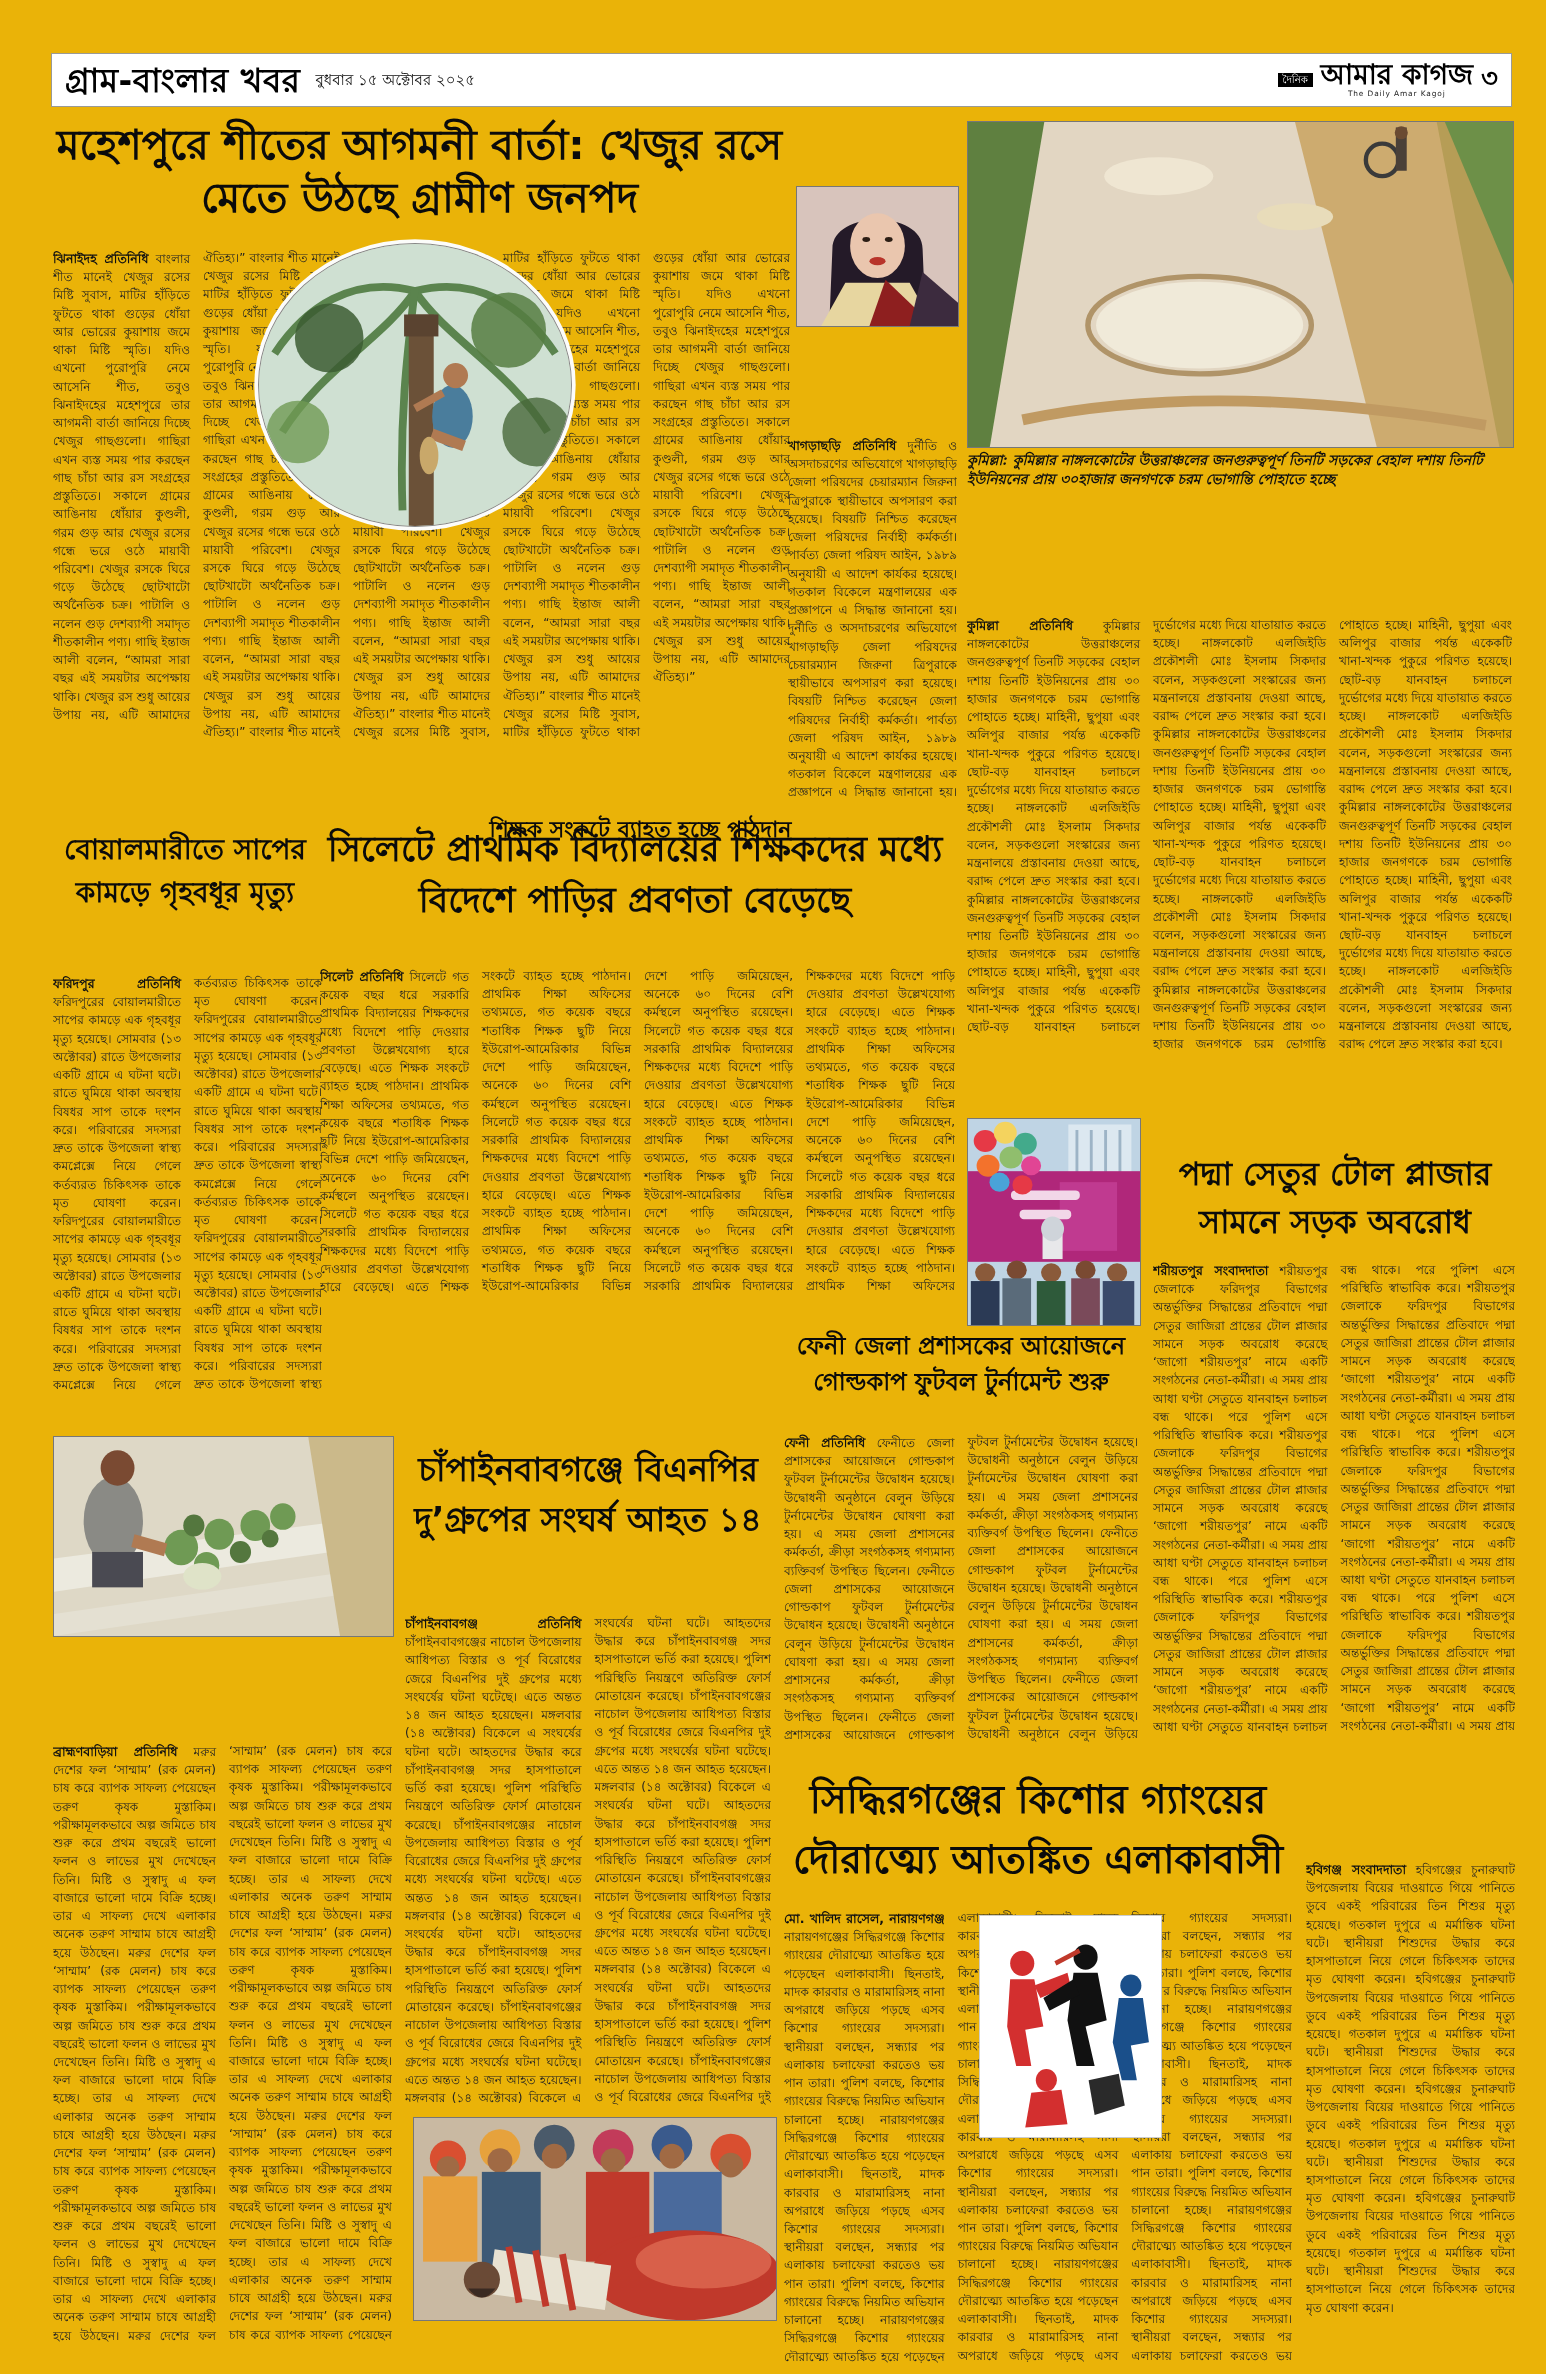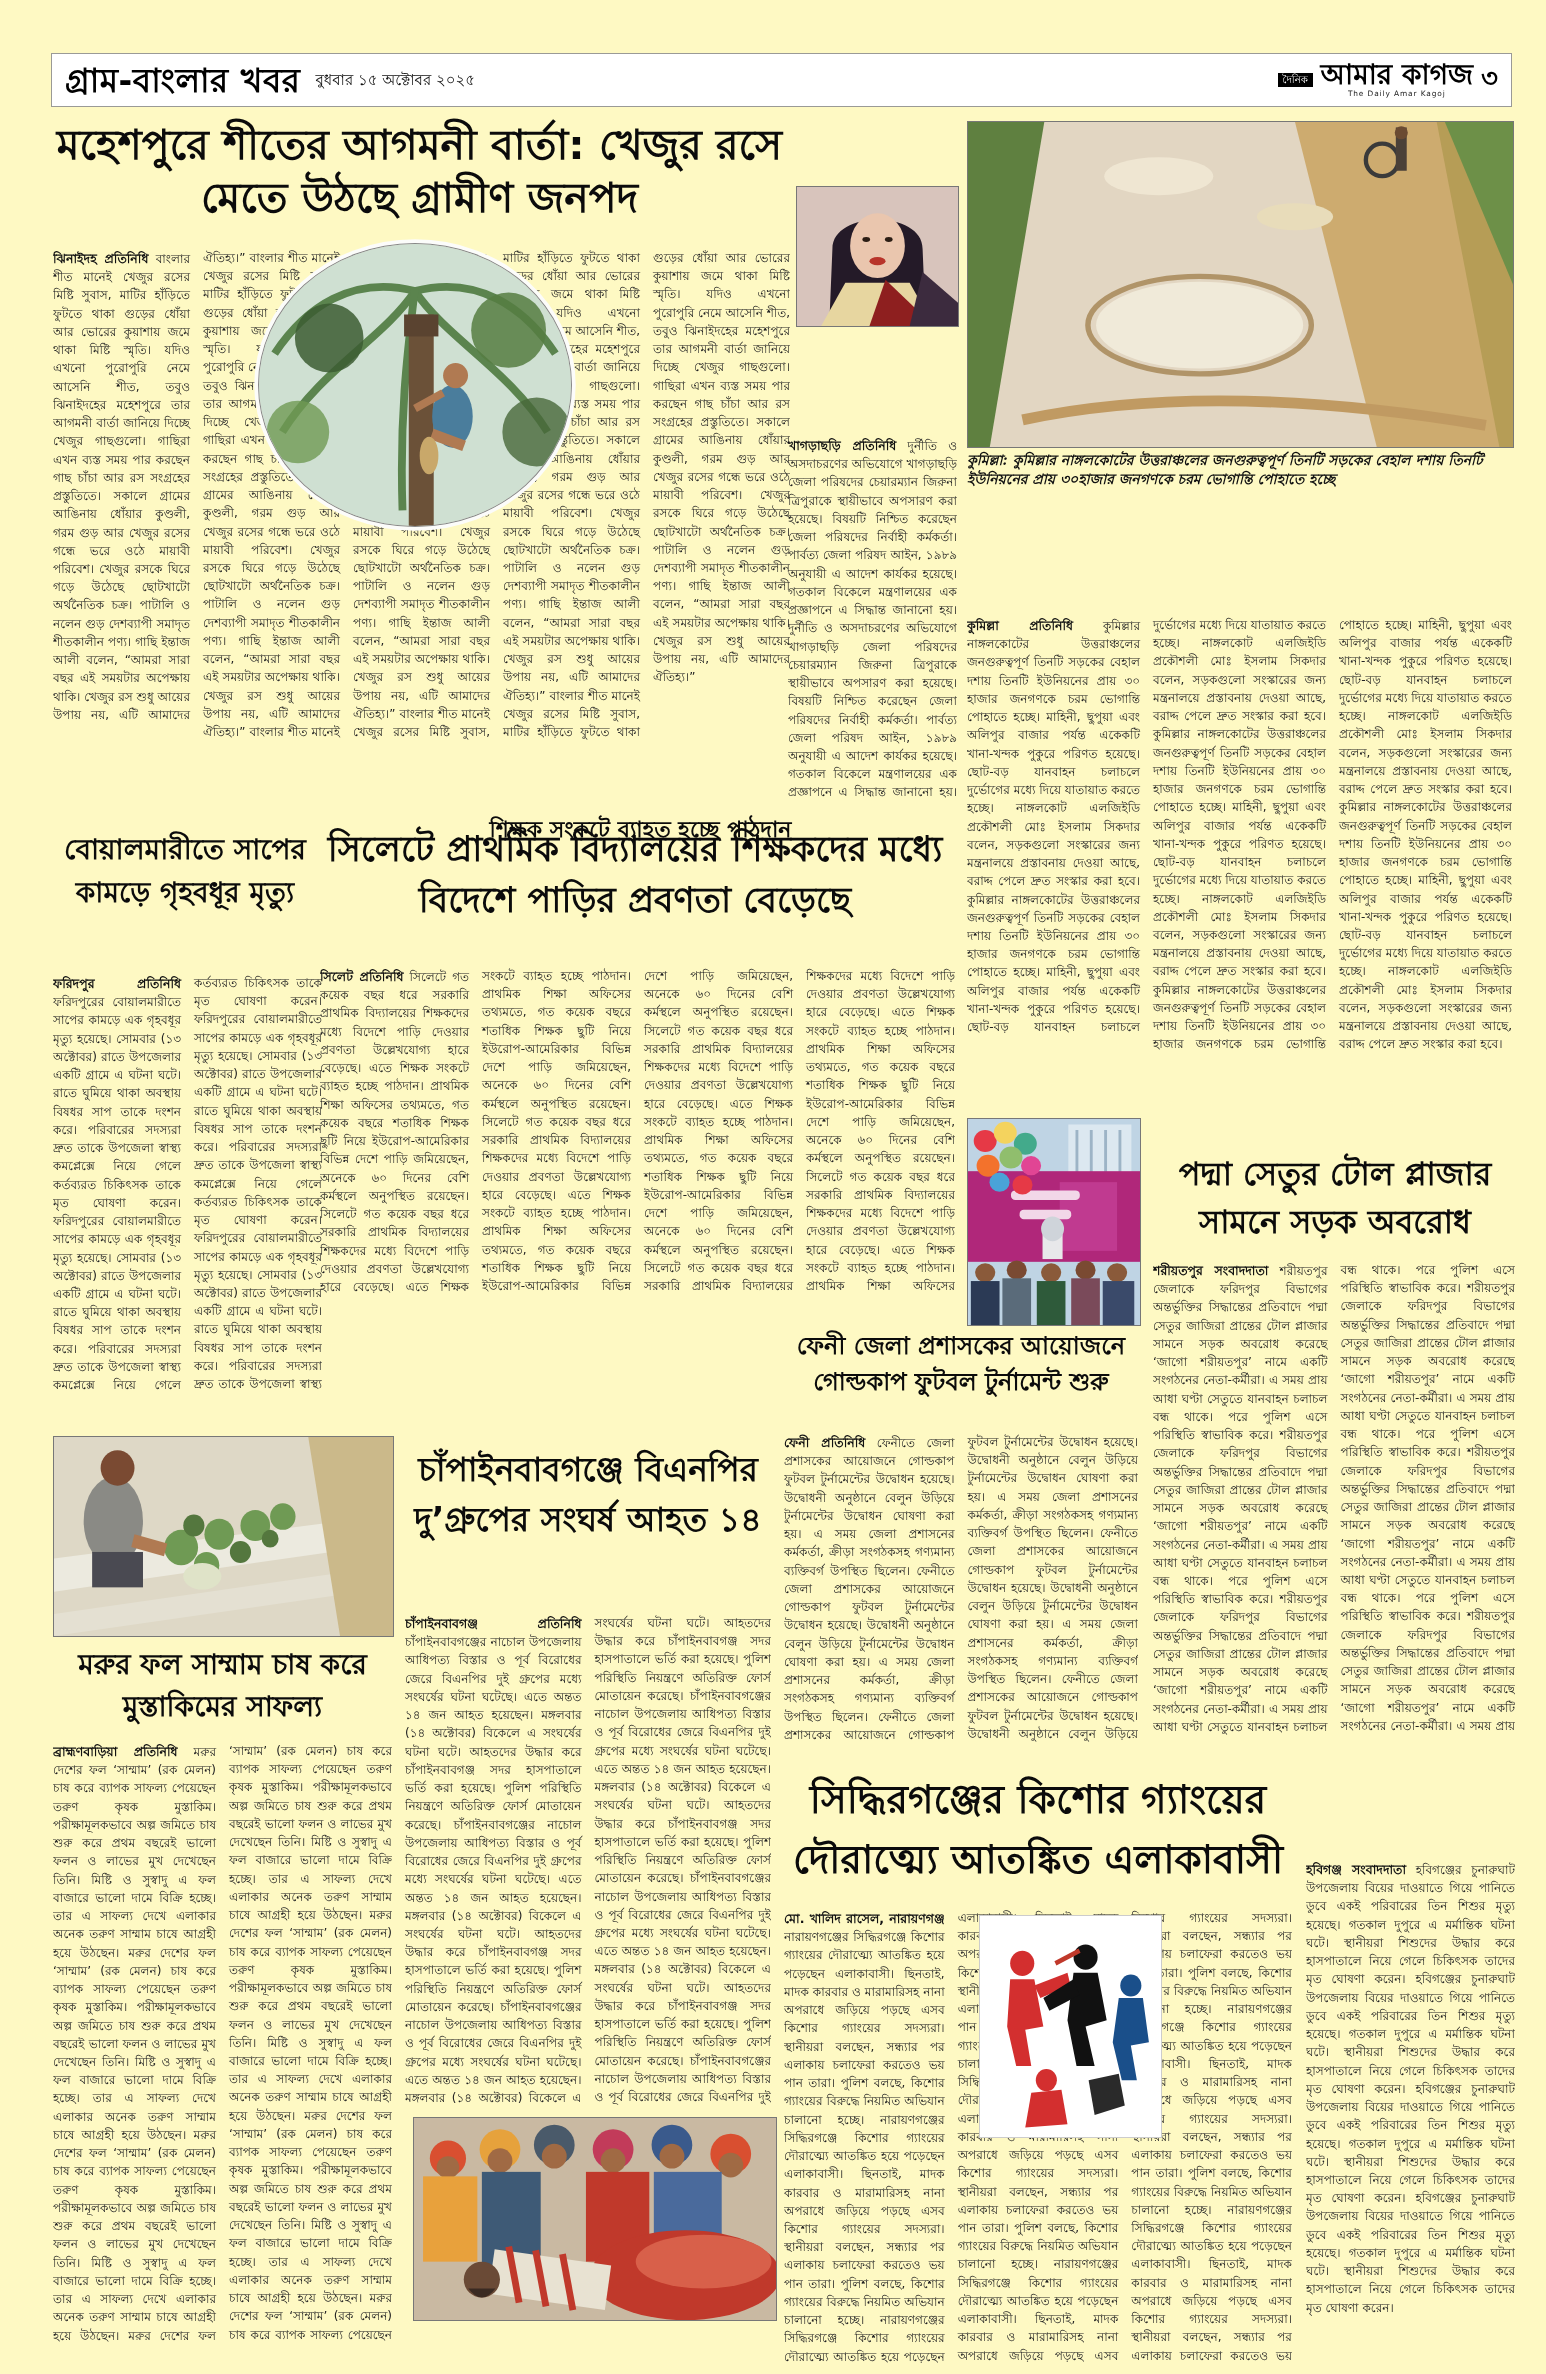--- a/index.html
+++ b/index.html
@@ -1,16 +1,16 @@
 <!DOCTYPE html>
 <html lang="bn" style="font-size:15px"><head>
 <meta charset="utf-8">
 <style>
   html,body{margin:0;padding:0;background:#dedad2;}
-  .page{position:relative;width:1546px;height:2375px;margin:0 auto;background:#fef9c3;
+  .page{position:relative;width:1546px;height:2375px;margin:0 auto;background:#eab308;
         font-family:"DejaVu Sans","Liberation Sans",sans-serif;color:#1a1a1a;overflow:hidden;}
   .abs{position:absolute;}
   
   .hdr{left:51px;top:53px;width:1461px;height:54px;border:0.9px solid #9a9a96;
        display:flex;align-items:center;justify-content:space-between;padding:0 13px;box-sizing:border-box;background:#fff;}
   .hdr-left{display:flex;align-items:flex-end;gap:15px;}
   .section-title{font-size:33px;font-weight:800;letter-spacing:0.5px;color:#000;line-height:1;}
   .hdr-date{font-size:15px;color:#111;padding-bottom:3.7px;}
   .mast{display:flex;align-items:center;gap:8px;}
   .mast-prefix{background:#000;color:#fff;font-size:10.2px;padding:1.9px 4.6px;line-height:1;}
@@ -153,21 +153,20 @@
           <circle cx="88" cy="52" r="5"></circle>
           <circle cx="102" cy="46" r="4"></circle>
         </g>
       <ellipse cx="70" cy="63" rx="9" ry="6" fill="#dfe3c8"></ellipse>
       <ellipse cx="28" cy="38" rx="14" ry="20" fill="#8a8a85"></ellipse>
       <circle cx="30" cy="14" r="8" fill="#7a4a32"></circle>
       <rect x="18" y="52" width="24" height="16" fill="#4a4a52"></rect>
       <rect x="38" y="44" width="16" height="6" fill="#b07a52" transform="rotate(15 38 44)"></rect>
     </svg>
   </div>
-  <div class="abs hl" style="left:53px;top:1644px;width:339px;font-size:28px;line-height:1.5;">মরুর ফল সাম্মাম চাষ করে মুস্তাকিমের সাফল্য</div>
   <div class="abs" style="left:53px;top:1742px;width:339px;height:617px;">
     <div class="btxt cols2"><b class="byline">ব্রাহ্মণবাড়িয়া প্রতিনিধি</b>
       <span>মরুর দেশের ফল ‘সাম্মাম’ (রক মেলন) চাষ করে ব্যাপক সাফল্য পেয়েছেন তরুণ কৃষক মুস্তাকিম। পরীক্ষামূলকভাবে অল্প জমিতে চাষ শুরু করে প্রথম বছরেই ভালো ফলন ও লাভের মুখ দেখেছেন তিনি। মিষ্টি ও সুস্বাদু এ ফল বাজারে ভালো দামে বিক্রি হচ্ছে। তার এ সাফল্য দেখে এলাকার অনেক তরুণ সাম্মাম চাষে আগ্রহী হয়ে উঠছেন। মরুর দেশের ফল ‘সাম্মাম’ (রক মেলন) চাষ করে ব্যাপক সাফল্য পেয়েছেন তরুণ কৃষক মুস্তাকিম। পরীক্ষামূলকভাবে অল্প জমিতে চাষ শুরু করে প্রথম বছরেই ভালো ফলন ও লাভের মুখ দেখেছেন তিনি। মিষ্টি ও সুস্বাদু এ ফল বাজারে ভালো দামে বিক্রি হচ্ছে। তার এ সাফল্য দেখে এলাকার অনেক তরুণ সাম্মাম চাষে আগ্রহী হয়ে উঠছেন। মরুর দেশের ফল ‘সাম্মাম’ (রক মেলন) চাষ করে ব্যাপক সাফল্য পেয়েছেন তরুণ কৃষক মুস্তাকিম। পরীক্ষামূলকভাবে অল্প জমিতে চাষ শুরু করে প্রথম বছরেই ভালো ফলন ও লাভের মুখ দেখেছেন তিনি। মিষ্টি ও সুস্বাদু এ ফল বাজারে ভালো দামে বিক্রি হচ্ছে। তার এ সাফল্য দেখে এলাকার অনেক তরুণ সাম্মাম চাষে আগ্রহী হয়ে উঠছেন। মরুর দেশের ফল ‘সাম্মাম’ (রক মেলন) চাষ করে ব্যাপক সাফল্য পেয়েছেন তরুণ কৃষক মুস্তাকিম। পরীক্ষামূলকভাবে অল্প জমিতে চাষ শুরু করে প্রথম বছরেই ভালো ফলন ও লাভের মুখ দেখেছেন তিনি। মিষ্টি ও সুস্বাদু এ ফল বাজারে ভালো দামে বিক্রি হচ্ছে। তার এ সাফল্য দেখে এলাকার অনেক তরুণ সাম্মাম চাষে আগ্রহী হয়ে উঠছেন। মরুর দেশের ফল ‘সাম্মাম’ (রক মেলন) চাষ করে ব্যাপক সাফল্য পেয়েছেন তরুণ কৃষক মুস্তাকিম। পরীক্ষামূলকভাবে অল্প জমিতে চাষ শুরু করে প্রথম বছরেই ভালো ফলন ও লাভের মুখ দেখেছেন তিনি। মিষ্টি ও সুস্বাদু এ ফল বাজারে ভালো দামে বিক্রি হচ্ছে। তার এ সাফল্য দেখে এলাকার অনেক তরুণ সাম্মাম চাষে আগ্রহী হয়ে উঠছেন। মরুর দেশের ফল ‘সাম্মাম’ (রক মেলন) চাষ করে ব্যাপক সাফল্য পেয়েছেন তরুণ কৃষক মুস্তাকিম। পরীক্ষামূলকভাবে অল্প জমিতে চাষ শুরু করে প্রথম বছরেই ভালো ফলন ও লাভের মুখ দেখেছেন তিনি। মিষ্টি ও সুস্বাদু এ ফল বাজারে ভালো দামে বিক্রি হচ্ছে। তার এ সাফল্য দেখে এলাকার অনেক তরুণ সাম্মাম চাষে আগ্রহী হয়ে উঠছেন। মরুর দেশের ফল ‘সাম্মাম’ (রক মেলন) চাষ করে ব্যাপক সাফল্য পেয়েছেন তরুণ কৃষক মুস্তাকিম। পরীক্ষামূলকভাবে অল্প জমিতে চাষ শুরু করে প্রথম বছরেই ভালো ফলন ও লাভের মুখ দেখেছেন তিনি। মিষ্টি ও সুস্বাদু এ ফল বাজারে ভালো দামে বিক্রি হচ্ছে। তার এ সাফল্য দেখে এলাকার অনেক তরুণ সাম্মাম চাষে আগ্রহী হয়ে উঠছেন। মরুর দেশের ফল ‘সাম্মাম’ (রক মেলন) চাষ করে ব্যাপক সাফল্য পেয়েছেন তরুণ কৃষক মুস্তাকিম। পরীক্ষামূলকভাবে অল্প জমিতে চাষ শুরু করে প্রথম বছরেই ভালো ফলন ও লাভের মুখ দেখেছেন তিনি। মিষ্টি ও সুস্বাদু এ ফল বাজারে ভালো দামে বিক্রি হচ্ছে। তার এ সাফল্য দেখে এলাকার অনেক তরুণ সাম্মাম চাষে আগ্রহী হয়ে উঠছেন।</span></div>
   </div>
 
   <div class="abs hl" style="left:405px;top:1445px;width:366px;font-size:33px;line-height:1.5;">চাঁপাইনবাবগঞ্জে বিএনপির দু’গ্রুপের সংঘর্ষ আহত ১৪</div>
   <div class="abs" style="left:405px;top:1614px;width:366px;height:496px;">
     <div class="btxt cols2"><b class="byline">চাঁপাইনবাবগঞ্জ প্রতিনিধি</b>
       <span>চাঁপাইনবাবগঞ্জের নাচোল উপজেলায় আধিপত্য বিস্তার ও পূর্ব বিরোধের জেরে বিএনপির দুই গ্রুপের মধ্যে সংঘর্ষের ঘটনা ঘটেছে। এতে অন্তত ১৪ জন আহত হয়েছেন। মঙ্গলবার (১৪ অক্টোবর) বিকেলে এ সংঘর্ষের ঘটনা ঘটে। আহতদের উদ্ধার করে চাঁপাইনবাবগঞ্জ সদর হাসপাতালে ভর্তি করা হয়েছে। পুলিশ পরিস্থিতি নিয়ন্ত্রণে অতিরিক্ত ফোর্স মোতায়েন করেছে। চাঁপাইনবাবগঞ্জের নাচোল উপজেলায় আধিপত্য বিস্তার ও পূর্ব বিরোধের জেরে বিএনপির দুই গ্রুপের মধ্যে সংঘর্ষের ঘটনা ঘটেছে। এতে অন্তত ১৪ জন আহত হয়েছেন। মঙ্গলবার (১৪ অক্টোবর) বিকেলে এ সংঘর্ষের ঘটনা ঘটে। আহতদের উদ্ধার করে চাঁপাইনবাবগঞ্জ সদর হাসপাতালে ভর্তি করা হয়েছে। পুলিশ পরিস্থিতি নিয়ন্ত্রণে অতিরিক্ত ফোর্স মোতায়েন করেছে। চাঁপাইনবাবগঞ্জের নাচোল উপজেলায় আধিপত্য বিস্তার ও পূর্ব বিরোধের জেরে বিএনপির দুই গ্রুপের মধ্যে সংঘর্ষের ঘটনা ঘটেছে। এতে অন্তত ১৪ জন আহত হয়েছেন। মঙ্গলবার (১৪ অক্টোবর) বিকেলে এ সংঘর্ষের ঘটনা ঘটে। আহতদের উদ্ধার করে চাঁপাইনবাবগঞ্জ সদর হাসপাতালে ভর্তি করা হয়েছে। পুলিশ পরিস্থিতি নিয়ন্ত্রণে অতিরিক্ত ফোর্স মোতায়েন করেছে। চাঁপাইনবাবগঞ্জের নাচোল উপজেলায় আধিপত্য বিস্তার ও পূর্ব বিরোধের জেরে বিএনপির দুই গ্রুপের মধ্যে সংঘর্ষের ঘটনা ঘটেছে। এতে অন্তত ১৪ জন আহত হয়েছেন। মঙ্গলবার (১৪ অক্টোবর) বিকেলে এ সংঘর্ষের ঘটনা ঘটে। আহতদের উদ্ধার করে চাঁপাইনবাবগঞ্জ সদর হাসপাতালে ভর্তি করা হয়েছে। পুলিশ পরিস্থিতি নিয়ন্ত্রণে অতিরিক্ত ফোর্স মোতায়েন করেছে। চাঁপাইনবাবগঞ্জের নাচোল উপজেলায় আধিপত্য বিস্তার ও পূর্ব বিরোধের জেরে বিএনপির দুই গ্রুপের মধ্যে সংঘর্ষের ঘটনা ঘটেছে। এতে অন্তত ১৪ জন আহত হয়েছেন। মঙ্গলবার (১৪ অক্টোবর) বিকেলে এ সংঘর্ষের ঘটনা ঘটে। আহতদের উদ্ধার করে চাঁপাইনবাবগঞ্জ সদর হাসপাতালে ভর্তি করা হয়েছে। পুলিশ পরিস্থিতি নিয়ন্ত্রণে অতিরিক্ত ফোর্স মোতায়েন করেছে। চাঁপাইনবাবগঞ্জের নাচোল উপজেলায় আধিপত্য বিস্তার ও পূর্ব বিরোধের জেরে বিএনপির দুই গ্রুপের মধ্যে সংঘর্ষের ঘটনা ঘটেছে। এতে অন্তত ১৪ জন আহত হয়েছেন। মঙ্গলবার (১৪ অক্টোবর) বিকেলে এ সংঘর্ষের ঘটনা ঘটে। আহতদের উদ্ধার করে চাঁপাইনবাবগঞ্জ সদর হাসপাতালে ভর্তি করা হয়েছে। পুলিশ পরিস্থিতি নিয়ন্ত্রণে অতিরিক্ত ফোর্স মোতায়েন করেছে।</span></div>
   </div>

